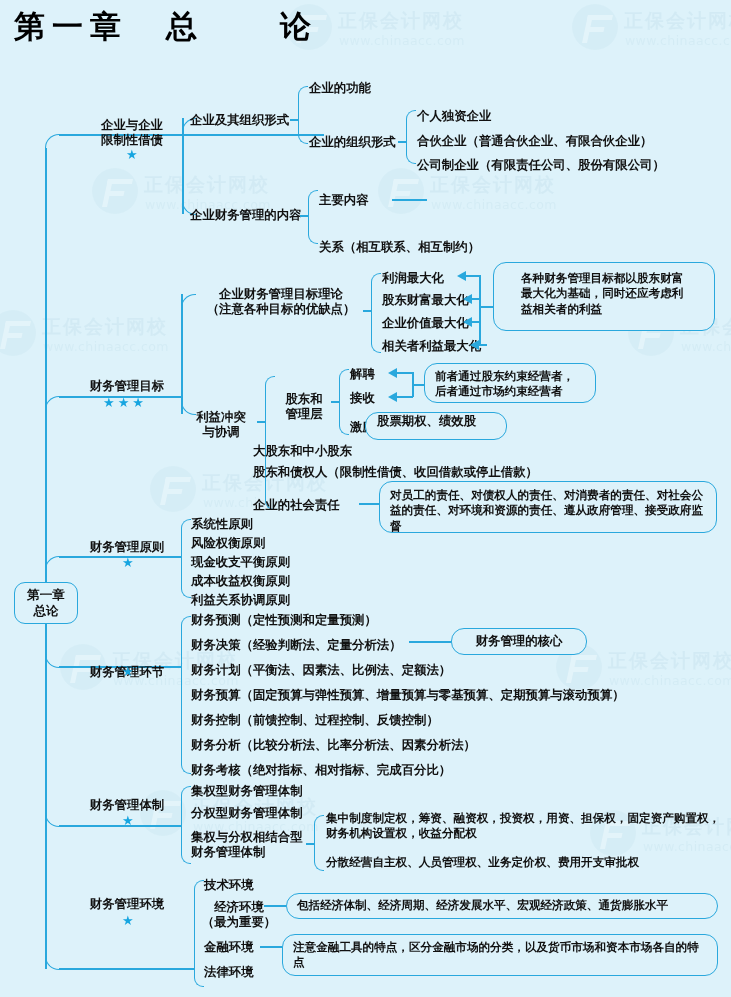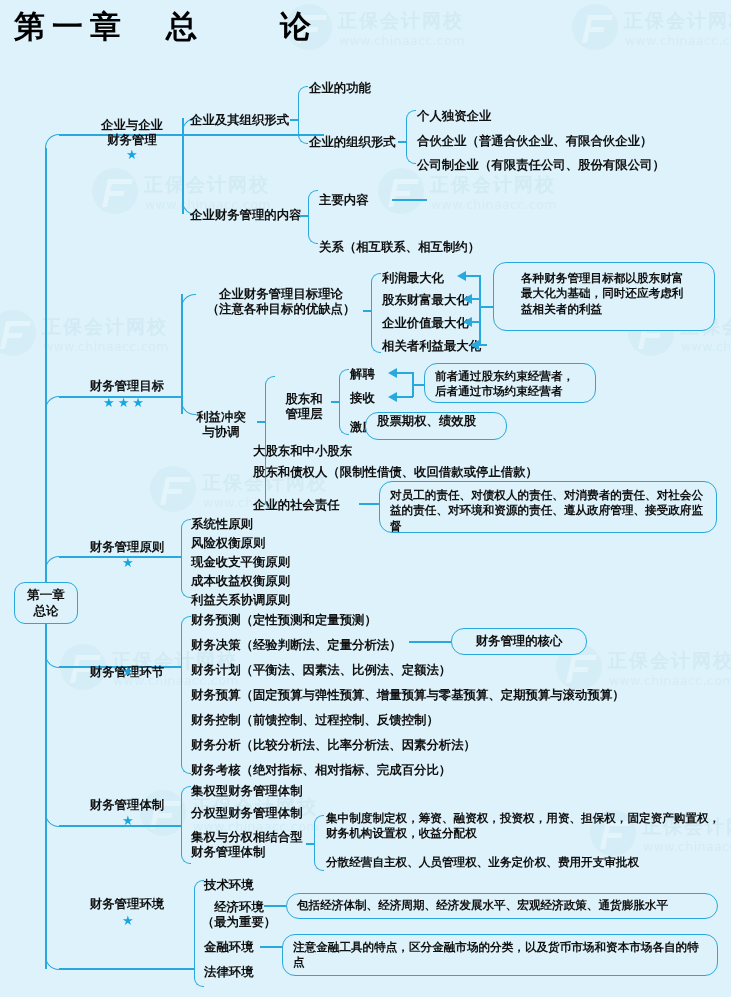--- a/index.html
+++ b/index.html
@@ -171,21 +171,21 @@
     <div>总论</div>
   </div>
 
   <div class="ln vln" style="left:45px;top:148px;height:434px;"></div>
   <div class="ln vln" style="left:45px;top:624px;height:345px;"></div>
 
   <div class="corner-tl" style="left:45px;top:134px;"></div>
   <div class="ln hln" style="left:59px;top:134px;width:265px;"></div>
   <div class="t s14 center" style="left:72px;top:117px;width:120px;">
     <div>企业与企业</div>
-    <div>财务管理</div>
+    <div>限制性借债</div>
   </div>
   <div class="stars" style="left:126px;top:148px;">★</div>
 
   <div class="ln vln" style="left:182px;top:118px;height:96px;"></div>
   <div class="corner" style="left:182px;top:200px;"></div>
   <div class="ln hln" style="left:196px;top:213px;width:0px;"></div>
   <div class="corner-tl" style="left:182px;top:118px;"></div>
 
   <div class="t s14" style="left:190px;top:112px;">企业及其组织形式</div>
   <div class="t s14" style="left:190px;top:207px;">企业财务管理的内容</div>

